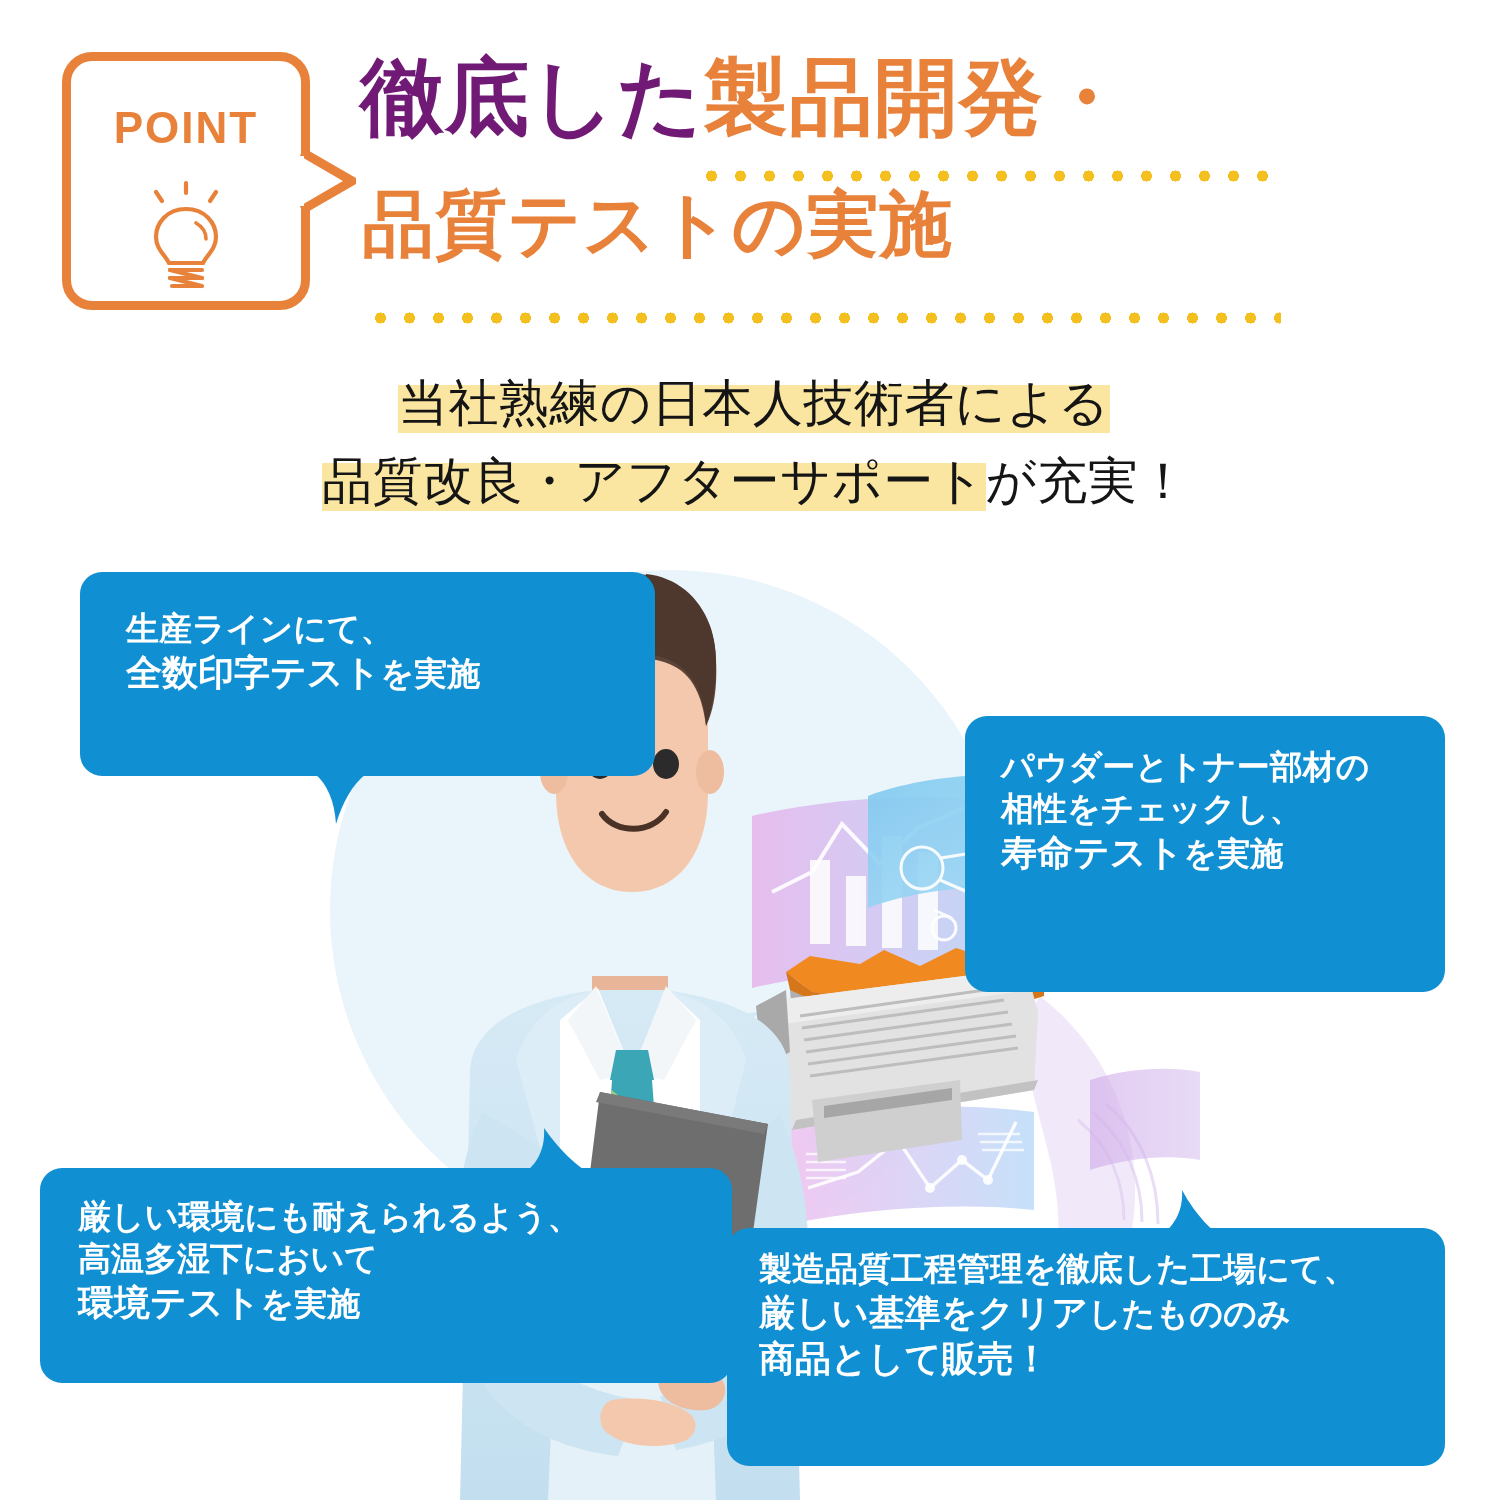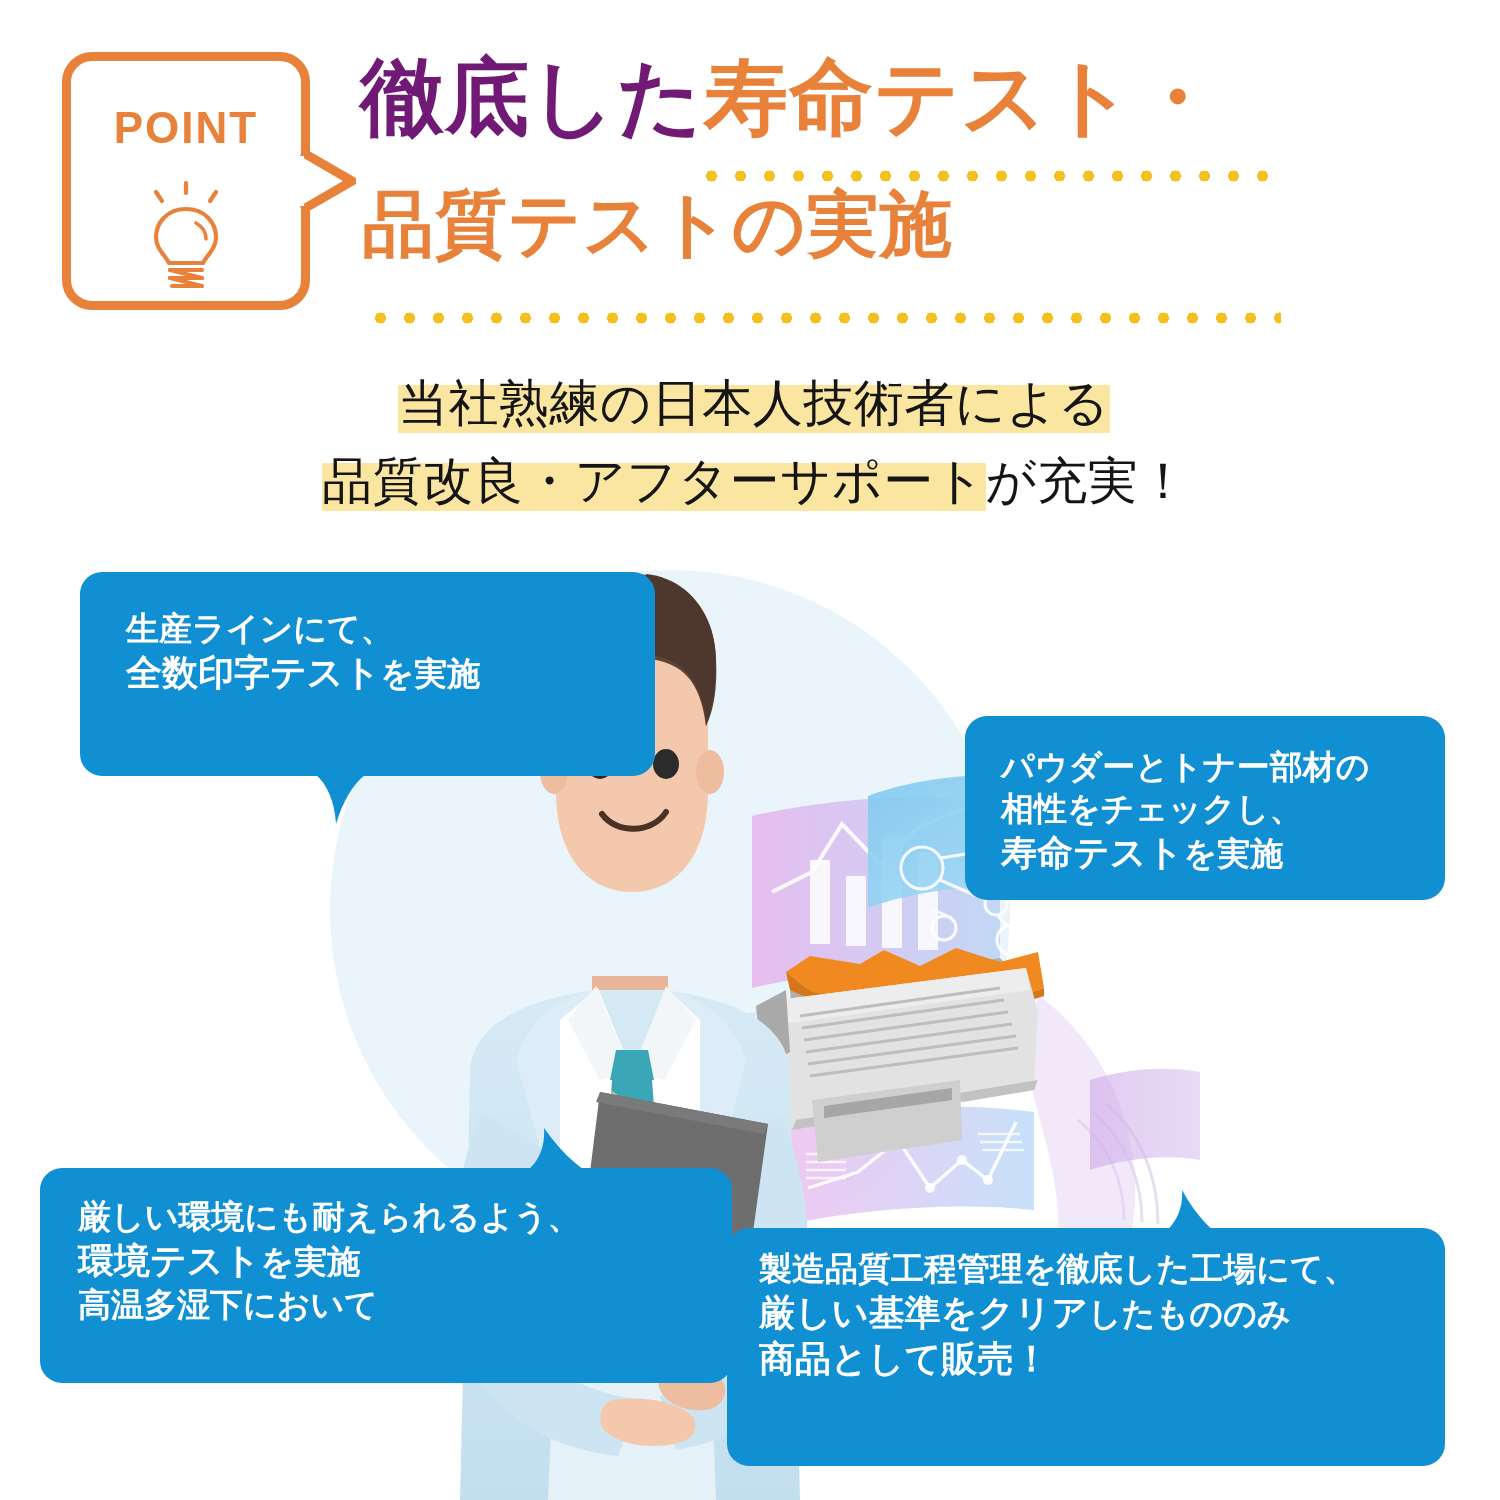--- a/index.html
+++ b/index.html
@@ -144,21 +144,21 @@
   .t-big  { font-size: 36px; font-weight: bold; }
   .t-mid  { font-size: 33px; font-weight: bold; }
 
   #bubble-print {
     left: 80px;  top: 572px;
     width: 575px; height: 204px;
     padding: 36px 0 0 46px;
   }
   #bubble-life {
     left: 965px; top: 716px;
-    width: 480px; height: 184px;
+    width: 480px; height: 276px;
     padding: 30px 0 0 36px;
   }
   #bubble-env {
     left: 40px;  top: 1168px;
     width: 692px; height: 215px;
     padding: 28px 0 0 38px;
   }
   #bubble-factory {
     left: 727px; top: 1228px;
     width: 718px; height: 238px;
@@ -193,21 +193,21 @@
         <path d="M26 22 L20 13"></path>
         <path d="M74 22 L80 13"></path>
       </g>
     </svg>
   </div>
   <svg id="badge-tail" viewBox="0 0 56 62">
     <path d="M2 2 L52 31 L2 60" fill="#ffffff" stroke="#E8823A" stroke-width="9" stroke-linejoin="miter"></path>
     <rect x="-10" y="6" width="14" height="50" fill="#ffffff"></rect>
   </svg>
 
-  <div class="headline" id="headline-1"><span class="hl-black">徹底した</span><span class="hl-orange">寿命テスト・</span></div>
+  <div class="headline" id="headline-1"><span class="hl-black">徹底した</span><span class="hl-orange">製品開発・</span></div>
   <div class="dot-row" id="dots-1"></div>
 
   <div class="headline" id="headline-2">品質テストの実施</div>
   <div class="dot-row" id="dots-2"></div>
 
   <div class="subtitle" id="subtitle-1"><span class="hi">当社熟練の日本人技術者による</span></div>
   <div class="subtitle" id="subtitle-2"><span class="hi">品質改良・アフターサポート</span><span>が充実！</span></div>
 
   <div id="illo">
     <div id="bg-circle"></div>
@@ -479,22 +479,22 @@
   </div>
 
   <div class="bubble" id="bubble-life">
     <div class="line t-reg">パウダーとトナー部材の</div>
     <div class="line t-reg">相性をチェックし、</div>
     <div class="line"><span class="t-big">寿命テスト</span><span class="t-mid">を実施</span></div>
   </div>
 
   <div class="bubble" id="bubble-env">
     <div class="line t-reg">厳しい環境にも耐えられるよう、</div>
+    <div class="line t-reg">高温多湿下において</div>
     <div class="line"><span class="t-big">環境テスト</span><span class="t-mid">を実施</span></div>
-    <div class="line t-reg">高温多湿下において</div>
   </div>
 
   <div class="bubble" id="bubble-factory">
     <div class="line t-reg">製造品質工程管理を徹底した工場にて、</div>
     <div class="line"><span class="t-big">厳しい基準をクリア</span><span class="t-mid">したもののみ</span></div>
     <div class="line"><span class="t-big">商品として販売！</span></div>
   </div>
 
 </div>
 

